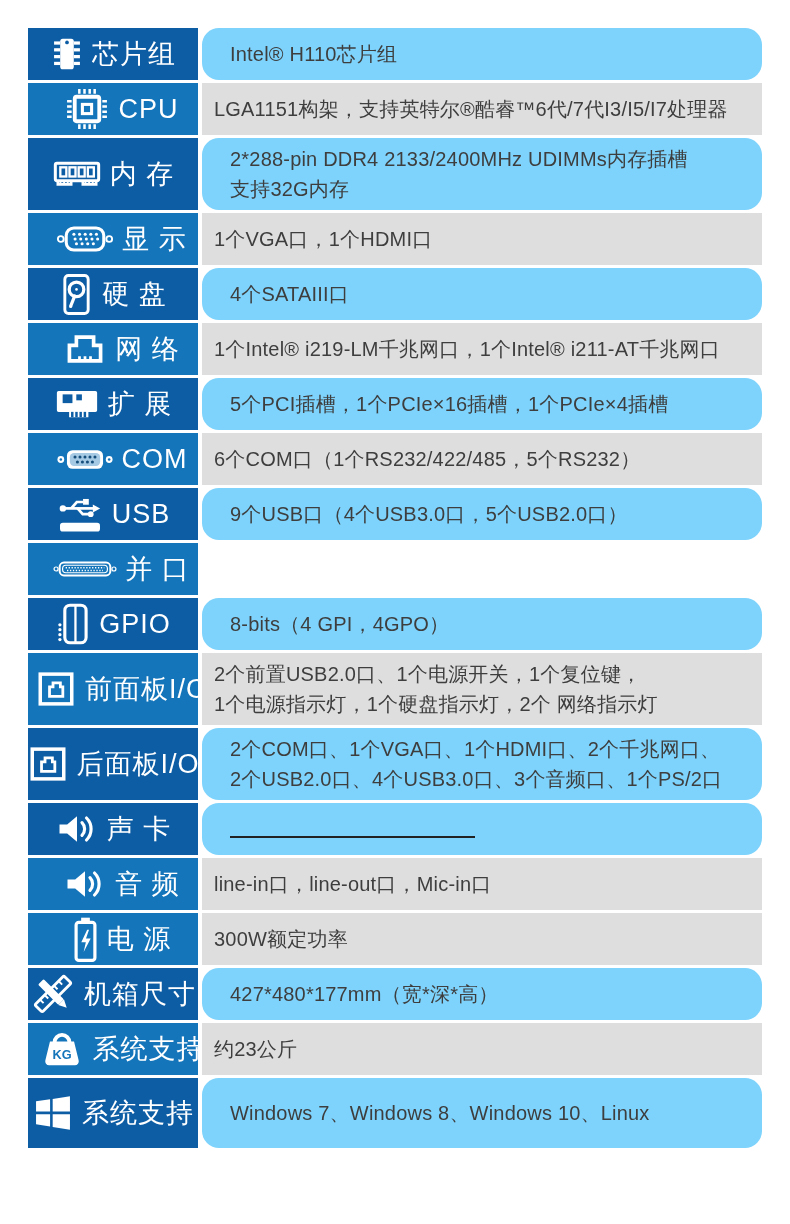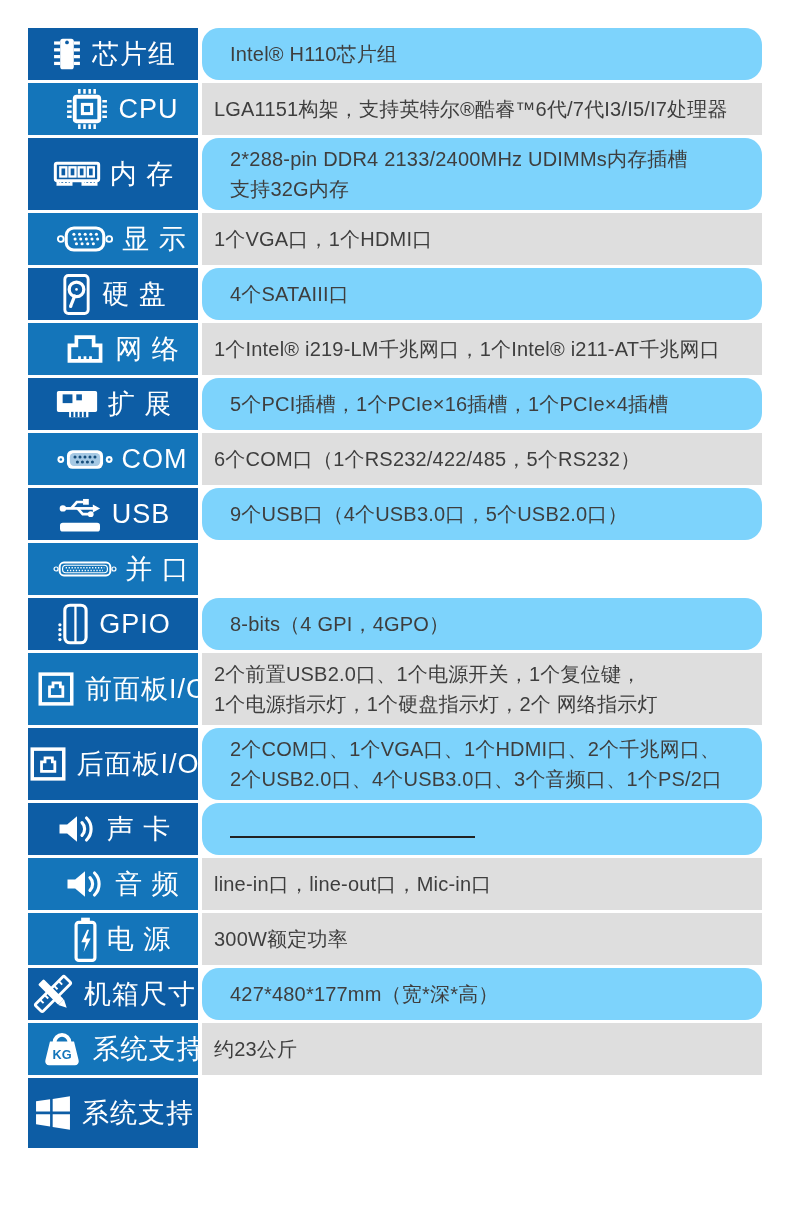--- a/index.html
+++ b/index.html
@@ -482,14 +482,17 @@
 
   <div class="row dark last" data-name="spec-row">
     <div class="label-cell" data-name="spec-label-cell">
       <span class="icon" data-name="windows-icon">
           <svg xmlns="http://www.w3.org/2000/svg" xmlns:xlink="http://www.w3.org/1999/xlink">
             <use href="#windows-icon" xlink:href="#windows-icon"></use>
           </svg>
         </span>
       <span class="label" data-name="spec-label">系统支持</span>
     </div>
+    <div class="value-cell" data-name="spec-value-cell">
+      <span class="value" data-name="spec-value">Windows 7、Windows 8、Windows 10、Linux</span>
+    </div>
   </div>
 </div>
 
 </body></html>

